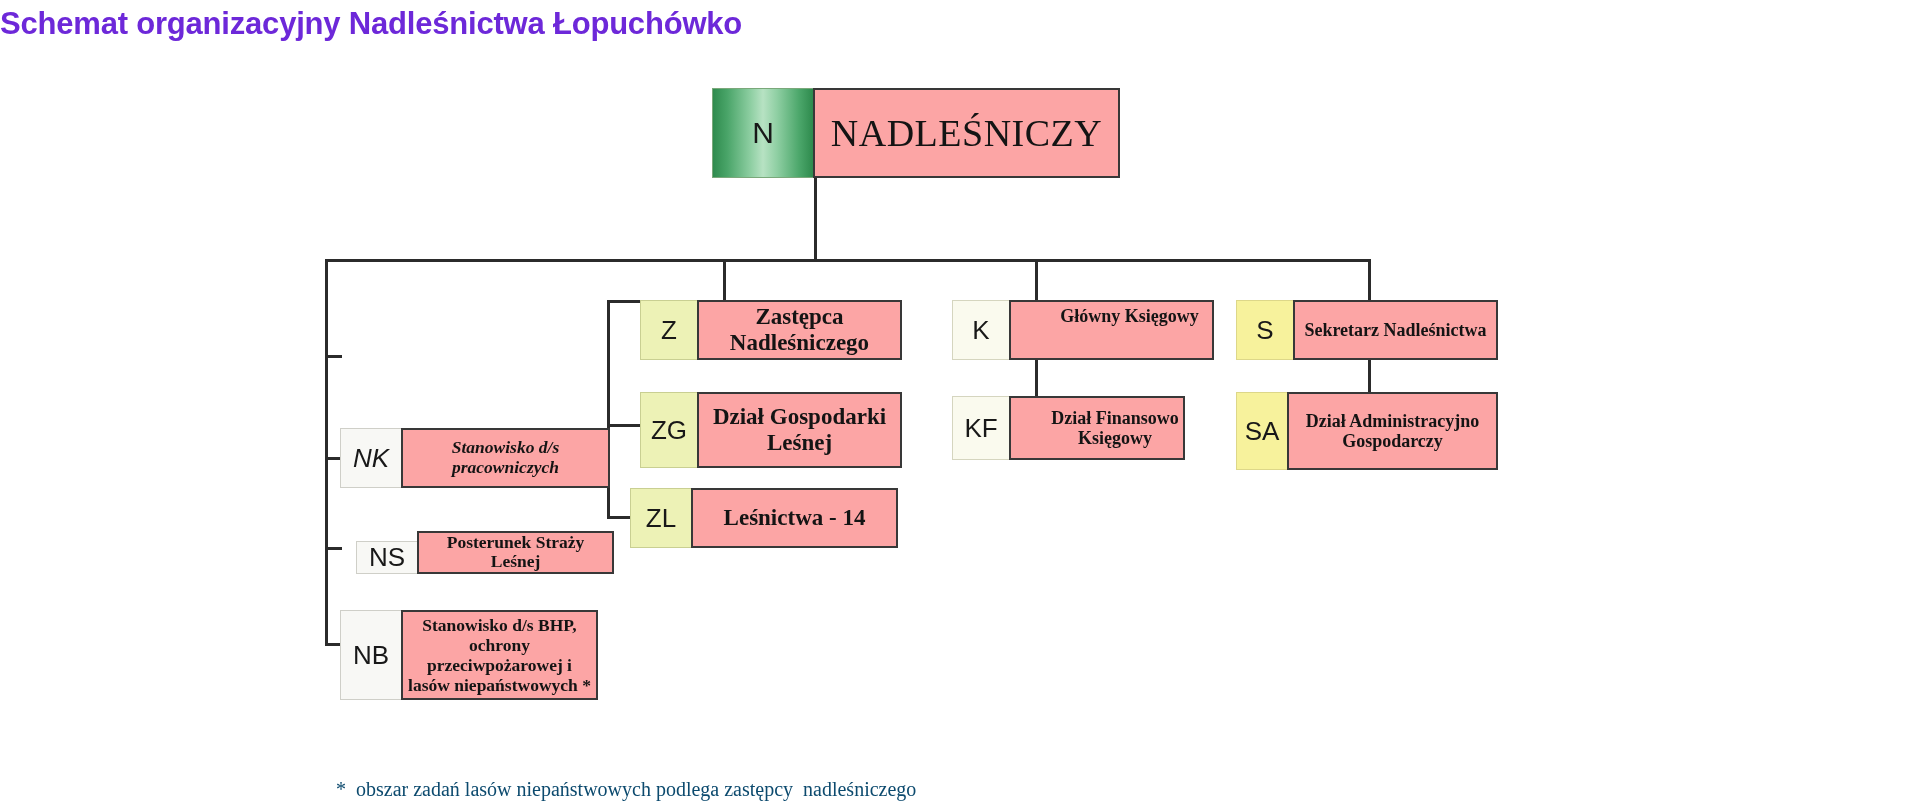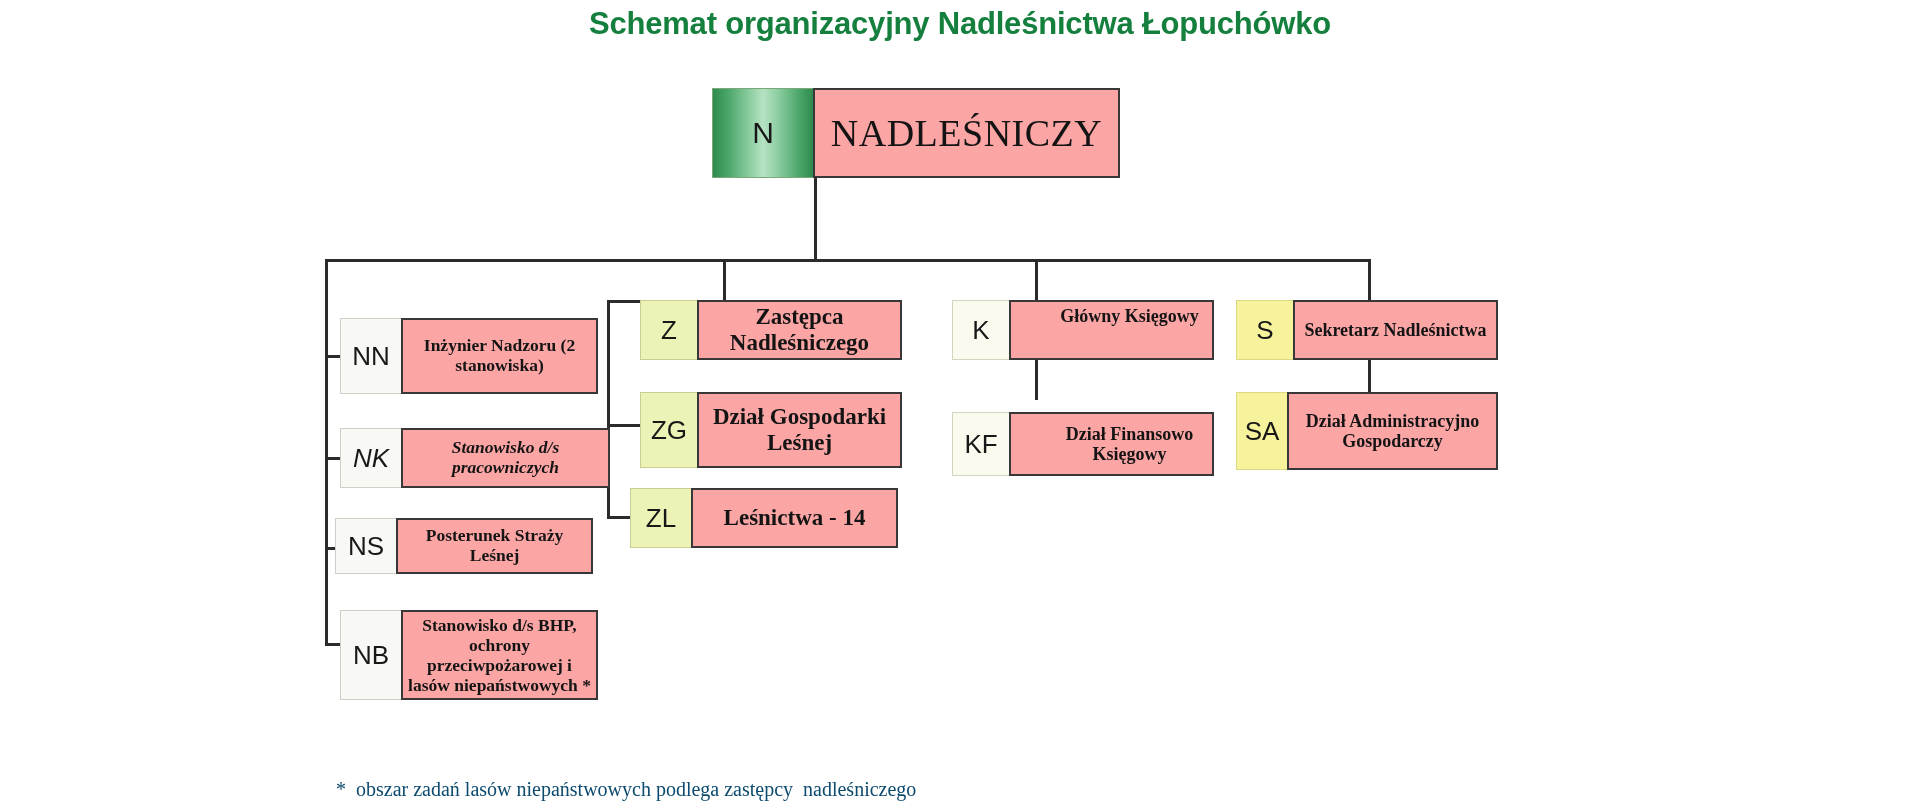--- a/index.html
+++ b/index.html
@@ -24,26 +24,26 @@
     width: 1920px;
     height: 810px;
   }
 
   
   .chart-title {
     position: absolute;
     left: 0;
     top: 6px;
     width: 1920px;
-    text-align: center;
+    text-align: left;
     font-family: "Liberation Sans Narrow", "Liberation Sans", "DejaVu Sans", sans-serif;
     font-weight: bold;
     font-size: 31px;
     letter-spacing: -0.2px;
-    color: #15803d;
+    color: #6d28d9;
     white-space: nowrap;
   }
 
   
   #connectors {
     position: absolute;
     left: 0;
     top: 0;
     width: 1920px;
     height: 810px;
@@ -123,21 +123,21 @@
   .colA .code {
     width: 62px;
     font-size: 26px;
     background: #f8f8f5;
   }
   .colA .title { font-size: 17.5px; }
 
   #node-nn { left: 340px; top: 318px; width: 258px; height: 76px; }
   #node-nn .title { font-size: 17.5px; }
   #node-nk { left: 340px; top: 428px; width: 270px; height: 60px; font-style: italic; }
-  #node-ns { left: 335px; top: 518px; width: 258px; height: 56px; }
+  #node-ns { left: 356px; top: 518px; width: 258px; height: 56px; align-items: flex-end; }
   #node-nb { left: 340px; top: 610px; width: 258px; height: 90px; }
 
   
   #node-nb .title {
     align-items: flex-start;
     padding-top: 4px;
     overflow: visible;
   }
   #node-nb .title span {
     display: block;
@@ -165,21 +165,21 @@
   .colC .code {
     width: 58px;
     font-size: 26px;
     background: #fafaee;
     border: 1px solid #d5d5bf;
   }
   .colC .title { font-size: 18px; padding-left: 40px; }
 
   #node-k  { left: 952px; top: 300px; width: 262px; height: 60px; }
   #node-k  .title { align-items: flex-start; padding-top: 4px; }
-  #node-kf { left: 952px; top: 412px; width: 262px; height: 64px; }
+  #node-kf { left: 952px; top: 396px; width: 233px; height: 64px; }
 
   
   .colD .code {
     font-size: 26px;
     background: #f7f29c;
     border: 1px solid #ddd789;
   }
   .colD .title { font-size: 18px; }
 
   #node-s  { left: 1236px; top: 300px; width: 262px; height: 60px; }
@@ -232,24 +232,20 @@
     <div class="ln v" style="left:1035px; top:358px; height:42px;"></div>
 
     <div class="ln v" style="left:1368px; top:358px; height:36px;"></div>
   </div>
 
   <div class="node" id="node-root">
     <div class="code">N</div>
     <div class="title">NADLEŚNICZY</div>
   </div>
 
-  <div class="node colA" id="node-nn">
-    <div class="code">NN</div>
-    <div class="title">Inżynier Nadzoru (2 stanowiska)</div>
-  </div>
 
   <div class="node colA" id="node-nk">
     <div class="code">NK</div>
     <div class="title">Stanowisko d/s pracowniczych</div>
   </div>
 
   <div class="node colA" id="node-ns">
     <div class="code">NS</div>
     <div class="title">Posterunek Straży Leśnej</div>
   </div>

